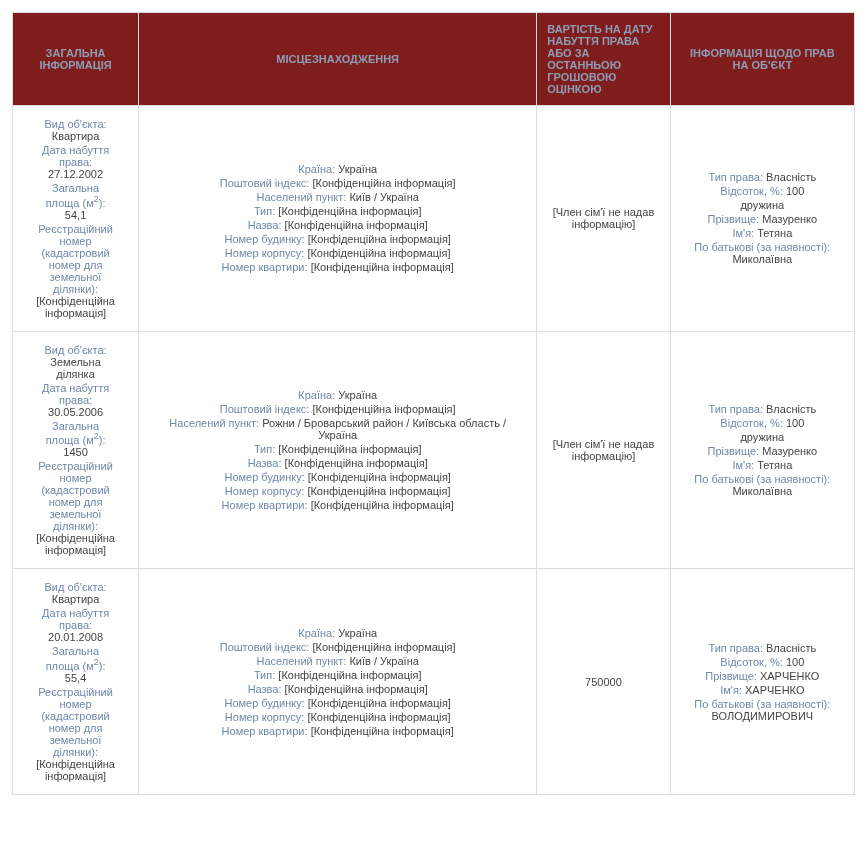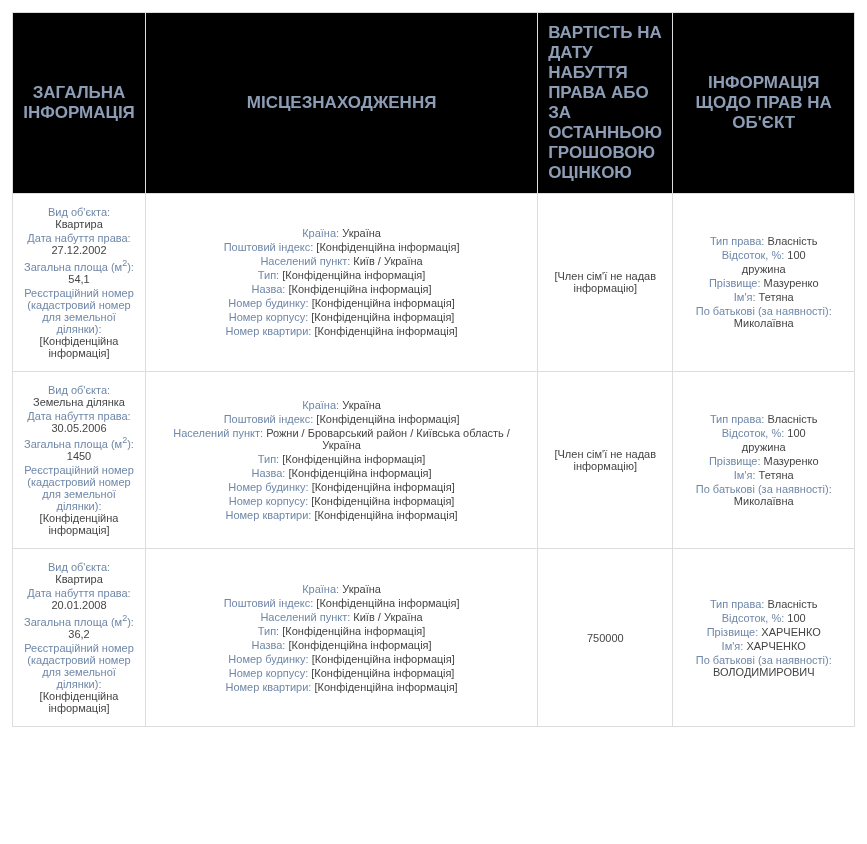--- a/index.html
+++ b/index.html
@@ -1,21 +1,21 @@
 <!DOCTYPE html>
 <html><head>
 <meta charset="utf-8">
 <style>
   body{margin:0;padding:12px;background:#fff;font-family:Arial,sans-serif;font-size:11px;color:#333}
   table{border-collapse:collapse;width:843px;border:1px solid #ddd}
   th,td{border:1px solid #ddd;padding:10px 10px;vertical-align:middle;text-align:center}
-  th{background:#000000;color:#8c9db5;font-weight:bold;font-size:17px;text-transform:uppercase}
+  th{background:#7f1d1d;color:#8c9db5;font-weight:bold;font-size:11px;text-transform:uppercase}
   .lbl{color:#6f87a8}
   .val{color:#444}
-  .line{margin:2px 0}
+  .line{margin:2px 12px}
   td:nth-child(1){width:100px}
   td:nth-child(2){width:370px}
   td:nth-child(3){width:110px;color:#444}
   td:nth-child(4){width:160px}
   th:nth-child(3){text-align:left}
   sup{font-size:9px}
 </style>
 </head>
 <body>
 
@@ -80,21 +80,21 @@
 <div class="line"><span class="val">дружина</span></div>
 <div class="line"><span class="lbl">Прізвище:</span> <span class="val">Мазуренко</span></div>
 <div class="line"><span class="lbl">Ім'я:</span> <span class="val">Тетяна</span></div>
 <div class="line"><span class="lbl">По батькові (за наявності):</span> <span class="val">Миколаївна</span></div>
 </td>
       </tr>
       <tr>
 <td>
 <div class="line"><span class="lbl">Вид об'єкта:</span> <span class="val">Квартира</span></div>
 <div class="line"><span class="lbl">Дата набуття права:</span> <span class="val">20.01.2008</span></div>
-<div class="line"><span class="lbl">Загальна площа (м<sup>2</sup>):</span> <span class="val">36,2</span></div>
+<div class="line"><span class="lbl">Загальна площа (м<sup>2</sup>):</span> <span class="val">55,4</span></div>
 <div class="line"><span class="lbl">Реєстраційний номер (кадастровий номер для земельної ділянки):</span> <span class="val">[Конфіденційна інформація]</span></div>
 </td>
 <td>
 <div class="line"><span class="lbl">Країна:</span> <span class="val">Україна</span></div>
 <div class="line"><span class="lbl">Поштовий індекс:</span> <span class="val">[Конфіденційна інформація]</span></div>
 <div class="line"><span class="lbl">Населений пункт:</span> <span class="val">Київ / Україна</span></div>
 <div class="line"><span class="lbl">Тип:</span> <span class="val">[Конфіденційна інформація]</span></div>
 <div class="line"><span class="lbl">Назва:</span> <span class="val">[Конфіденційна інформація]</span></div>
 <div class="line"><span class="lbl">Номер будинку:</span> <span class="val">[Конфіденційна інформація]</span></div>
 <div class="line"><span class="lbl">Номер корпусу:</span> <span class="val">[Конфіденційна інформація]</span></div>

